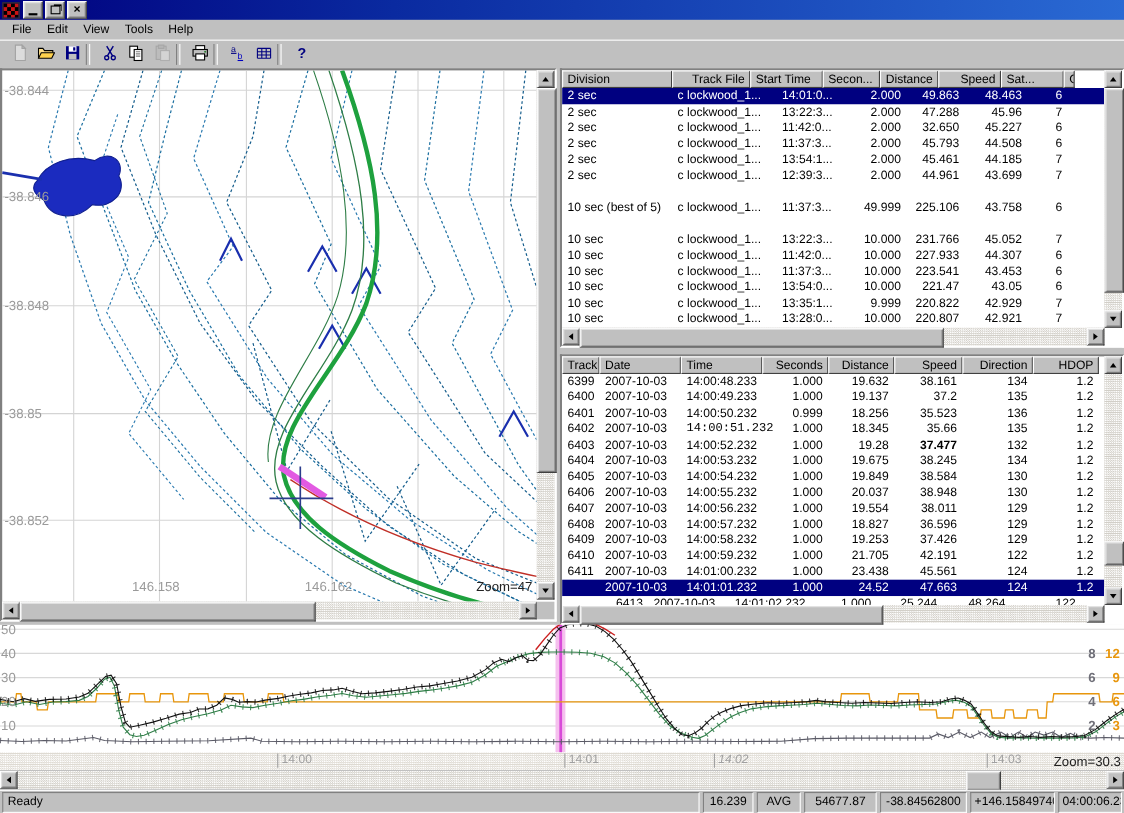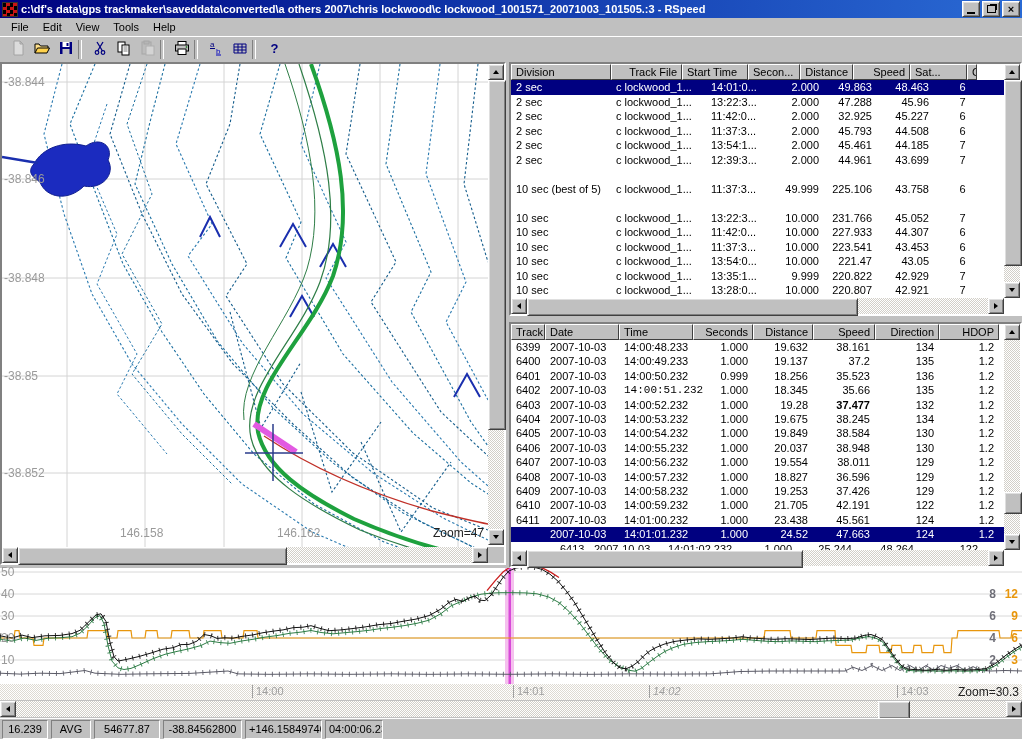--- a/index.html
+++ b/index.html
@@ -73,21 +73,20 @@
   .status-cells{display:flex;gap:3px;}
   .status-cells .statuscell{height:17px;line-height:16px;padding:0 3px;white-space:nowrap;overflow:hidden;text-align:center;}
 </style>
 </head>
 <body>
 
 <div id="app">
 
   <div class="abs titlebar">
     <span class="app-icon"></span>
-    <span class="title-text">c:\df's data\gps trackmaker\saveddata\converted\a others 2007\chris lockwood\c lockwood_1001571_20071003_101505.:3 - RSpeed</span>
     <span class="win-btns">
       <span class="win-btn raised">
           <span class="glyph-min"></span>
         </span>
       <span class="win-btn raised">
           <span class="glyph-restore"></span>
         </span>
       <span class="win-btn raised">
           <span class="glyph-close">×</span>
         </span>
@@ -277,21 +276,21 @@
           <div class="tcell" style="width: 53px; text-align: right;">47.288</div>
           <div class="tcell" style="width: 57px; text-align: right;">45.96</div>
           <div class="tcell" style="width: 57px; text-align: center;">7</div>
           <div class="tcell" style="width: 9px; text-align: left;"></div>
         </div>
         <div class="trow" style="top: 29px; height: 14.5px; line-height: 14.5px;">
           <div class="tcell" style="width: 100px; text-align: left;">2 sec</div>
           <div class="tcell" style="width: 95px; text-align: left;">c lockwood_1...</div>
           <div class="tcell" style="width: 66px; text-align: left;">11:42:0...</div>
           <div class="tcell" style="width: 52px; text-align: right;">2.000</div>
-          <div class="tcell" style="width: 53px; text-align: right;">32.925</div>
+          <div class="tcell" style="width: 53px; text-align: right;">32.650</div>
           <div class="tcell" style="width: 57px; text-align: right;">45.227</div>
           <div class="tcell" style="width: 57px; text-align: center;">6</div>
           <div class="tcell" style="width: 9px; text-align: left;"></div>
         </div>
         <div class="trow" style="top: 43.5px; height: 14.5px; line-height: 14.5px;">
           <div class="tcell" style="width: 100px; text-align: left;">2 sec</div>
           <div class="tcell" style="width: 95px; text-align: left;">c lockwood_1...</div>
           <div class="tcell" style="width: 66px; text-align: left;">11:37:3...</div>
           <div class="tcell" style="width: 52px; text-align: right;">2.000</div>
           <div class="tcell" style="width: 53px; text-align: right;">45.793</div>
@@ -658,20 +657,21 @@
     <div class="abs sb-btn raised" style="left:0;top:0;width:16px;height:16px;">
         <span class="tri-left"></span>
       </div>
     <div class="abs sb-thumb raised" style="left:878px;top:0;width:30px;height:16px;"></div>
     <div class="abs sb-btn raised" style="left:1006px;top:0;width:16px;height:16px;">
         <span class="tri-right"></span>
       </div>
   </div>
 
   <div class="abs statusbar">
+    <div class="status-ready statuscell">Ready</div>
     <div class="status-cells" id="status-cells">
         <div class="statuscell" style="width: 38px;">16.239</div>
         <div class="statuscell" style="width: 32px;">AVG</div>
         <div class="statuscell" style="width: 58px;">54677.87</div>
         <div class="statuscell" style="width: 71px;">-38.84562800</div>
         <div class="statuscell" style="width: 69px;">+146.15849740</div>
         <div class="statuscell" style="width: 50px;">04:00:06.235</div>
       </div>
   </div>
 

